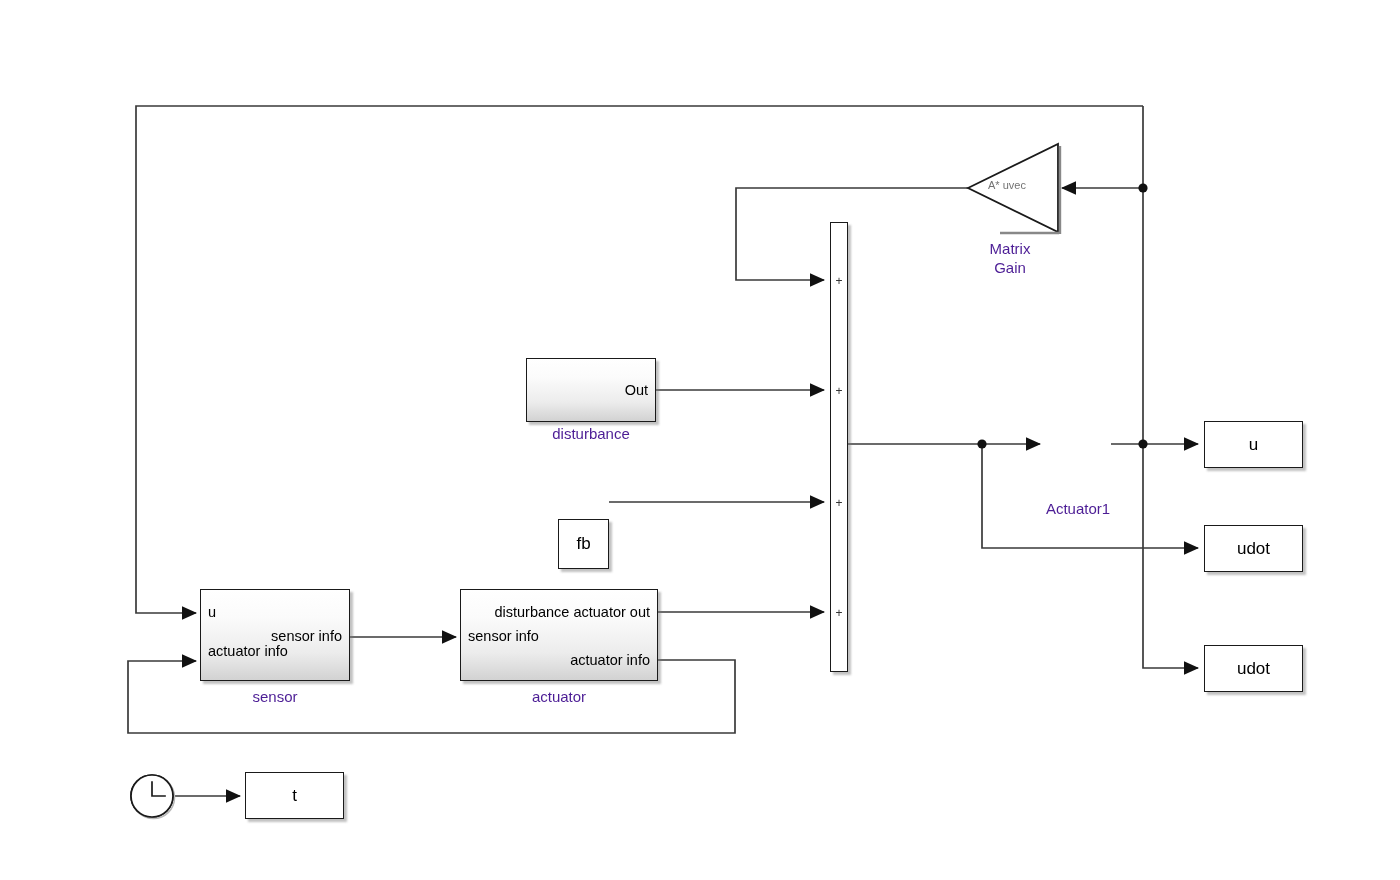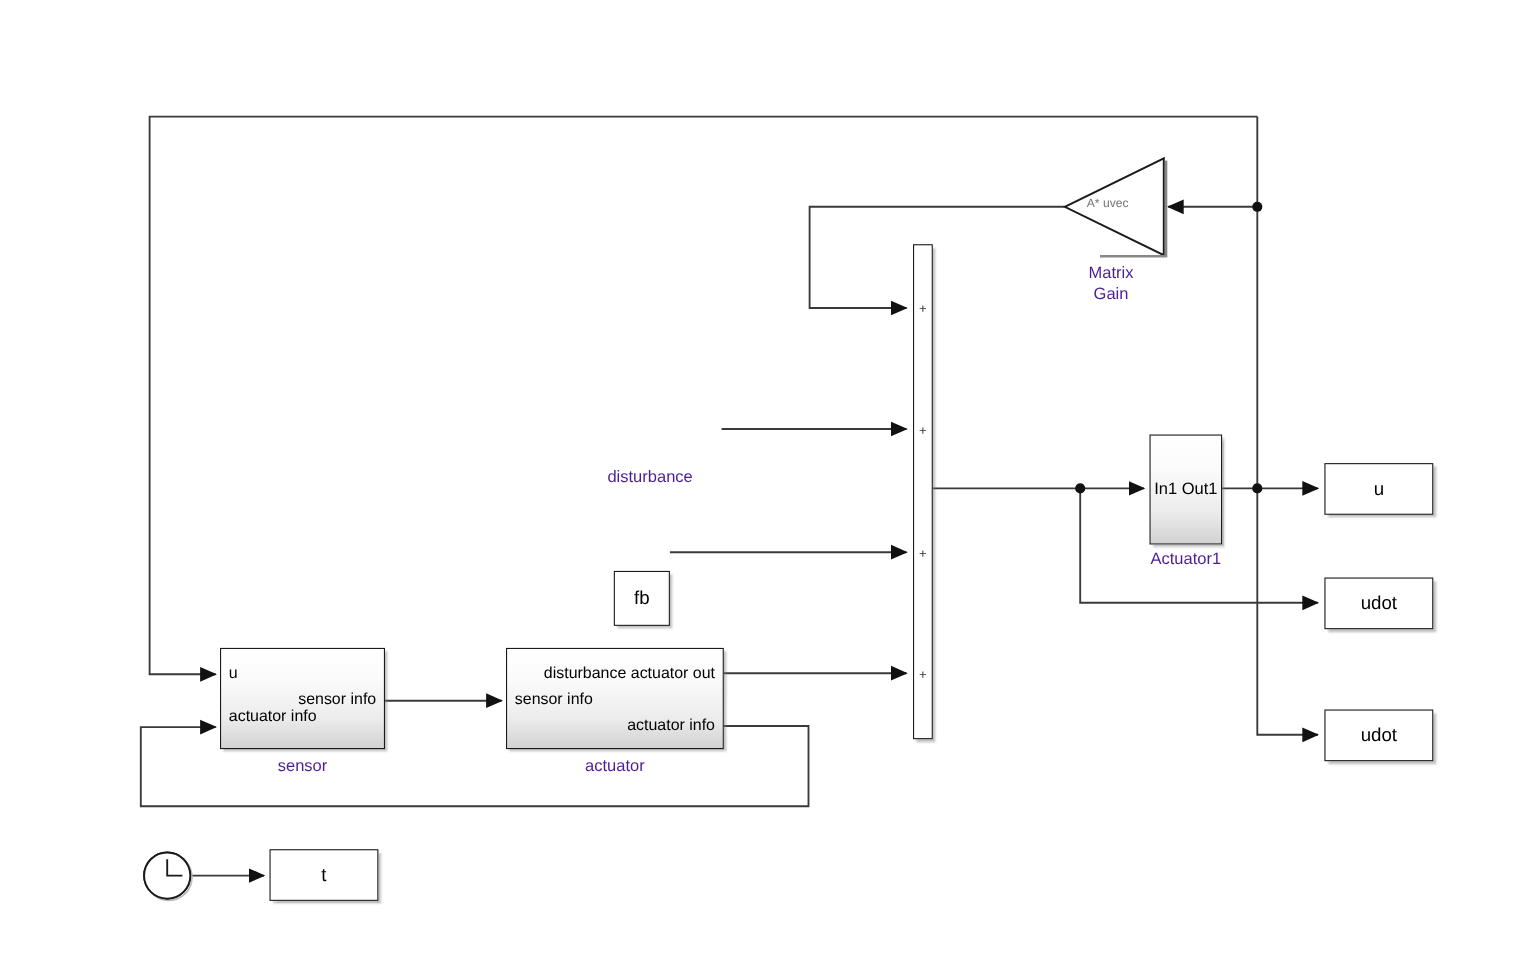--- a/index.html
+++ b/index.html
@@ -143,43 +143,43 @@
   <div class="caption" style="left:940px; top:240px; width:140px;">Matrix</div>
   <div class="caption" style="left:940px; top:259px; width:140px;">Gain</div>
 
   <div class="sumblk" style="left:830px; top:222px; width:18px; height:450px;">
     <div class="sumsign" style="top:58px;">+</div>
     <div class="sumsign" style="top:168px;">+</div>
     <div class="sumsign" style="top:280px;">+</div>
     <div class="sumsign" style="top:390px;">+</div>
   </div>
 
+  <div class="blk grad" style="left:526px; top:358px; width:130px; height:64px;">
+    <div class="port-label port-right" style="top:50%; transform:translateY(-50%);">Out</div>
+  </div>
   <div class="caption" style="left:516px; top:425px; width:150px;">disturbance</div>
 
   <div class="blk" style="left:558px; top:477px; width:51px; height:50px;margin-top:42px;">
     <div class="blk-center">fb</div>
   </div>
 
   <div class="blk grad" style="left:200px; top:589px; width:150px; height:92px;">
     <div class="port-label port-left" style="top:14px;">u</div>
     <div class="port-label port-left" style="top:53px;">actuator info</div>
     <div class="port-label port-right" style="top:38px;">sensor info</div>
   </div>
   <div class="caption" style="left:200px; top:688px; width:150px;">sensor</div>
 
   <div class="blk grad" style="left:460px; top:589px; width:198px; height:92px;">
     <div class="port-label port-right" style="top:14px;">disturbance actuator out</div>
     <div class="port-label port-left" style="top:38px;">sensor info</div>
     <div class="port-label port-right" style="top:62px;">actuator info</div>
   </div>
   <div class="caption" style="left:484px; top:688px; width:150px;">actuator</div>
 
-  <div class="blk grad" style="left:1045px; top:395px; width:66px; height:100px;">
-    <div class="blk-center" style="font-size:15px;">In1 Out1</div>
-  </div>
   <div class="caption" style="left:1003px; top:500px; width:150px;">Actuator1</div>
 
   <div class="blk" style="left:1204px; top:421px; width:99px; height:47px;">
     <div class="blk-center">u</div>
   </div>
 
   <div class="blk" style="left:1204px; top:525px; width:99px; height:47px;padding-left:12px;">
     <div class="blk-center">udot</div>
   </div>
 

